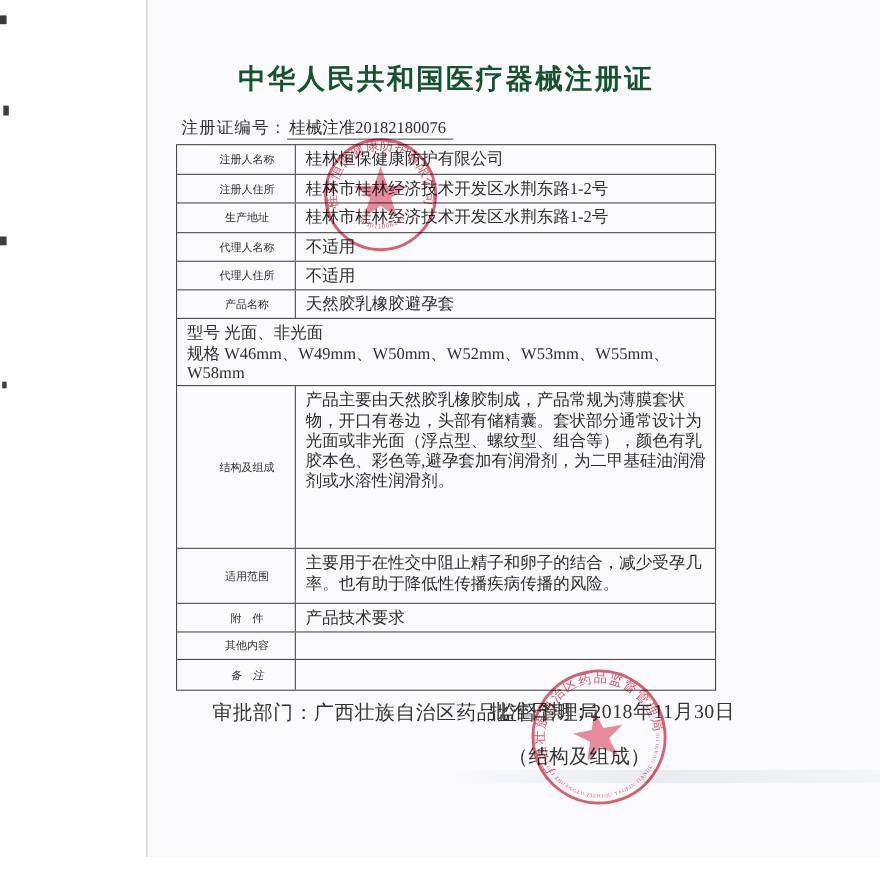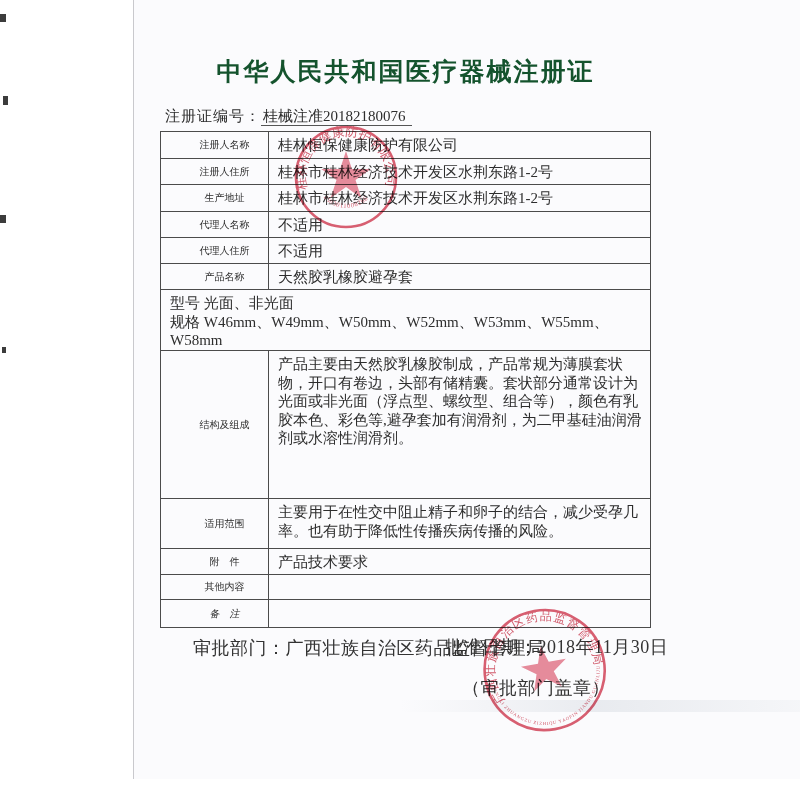--- a/index.html
+++ b/index.html
@@ -119,21 +119,21 @@
         <div class="tvalue"></div>
       </div>
     </div>
 
   <div class="footline f-dept">
     <span>审批部门：</span><span>广西壮族自治区药品监督管理局</span>
   </div>
   <div class="footline f-appr">
     <span>批准日期：</span><span>2018年11月30日</span>
   </div>
-  <div class="footline f-seal">（审批部门盖章）</div>
+  <div class="footline f-seal">（结构及组成）</div>
 
   <div class="stamp stamp-company">
     <svg width="106" height="106" viewBox="0 0 106 106">
       <defs>
         <path id="arcTop1" d="M 14.5 67 A 41 41 0 1 1 91.5 67" fill="none"></path>
         <path id="arcBot1" d="M 29.3 72.9 A 31 31 0 0 0 76.7 72.9" fill="none"></path>
       </defs>
       <circle cx="53" cy="53" r="50" fill="none" stroke="#d64a5e" stroke-width="2.6"></circle>
       <polygon fill="#df5f74" fill-opacity="0.82" transform="translate(53,53)" points="0,-26 5.9,-8.1 24.7,-8 9.5,3.1 15.3,21 0,10 -15.3,21 -9.5,3.1 -24.7,-8 -5.9,-8.1"></polygon>
       <text font-size="12.5" fill="#cf4457" letter-spacing="1">

